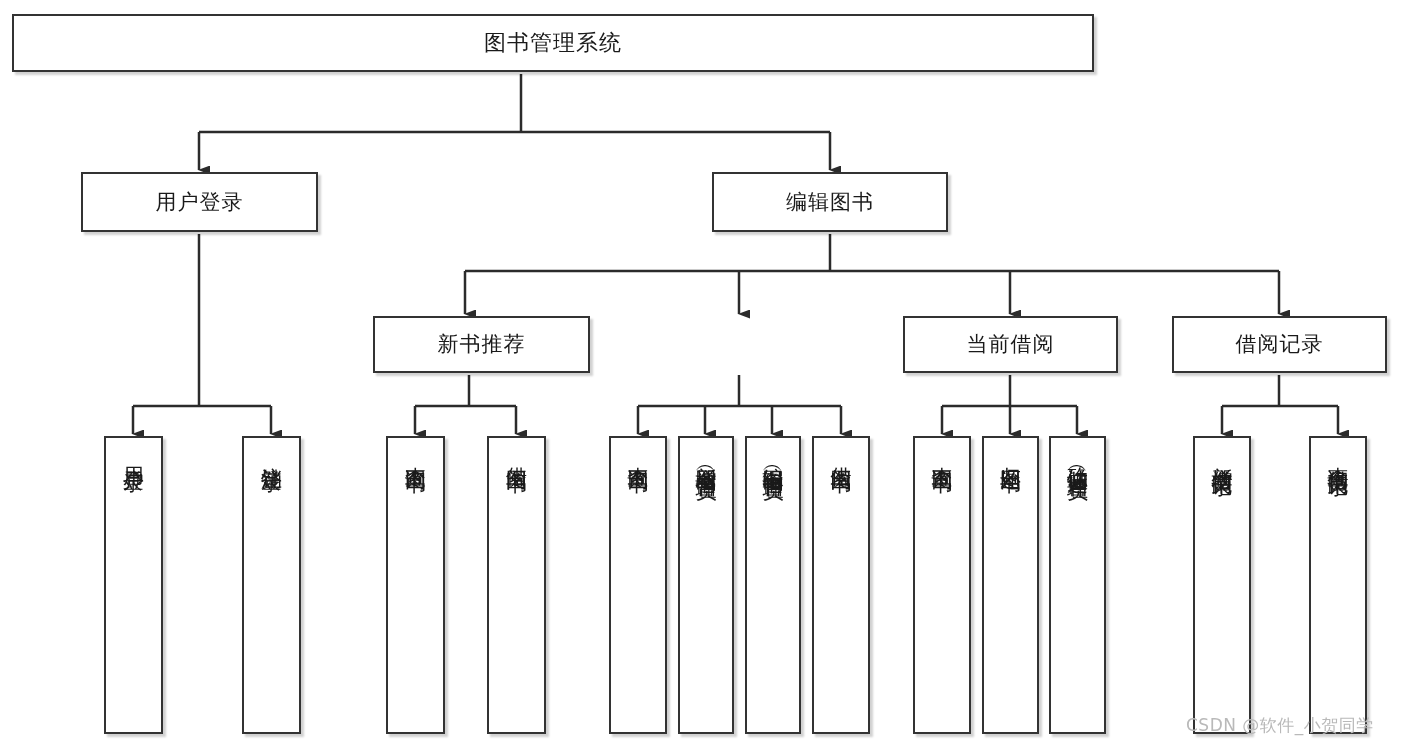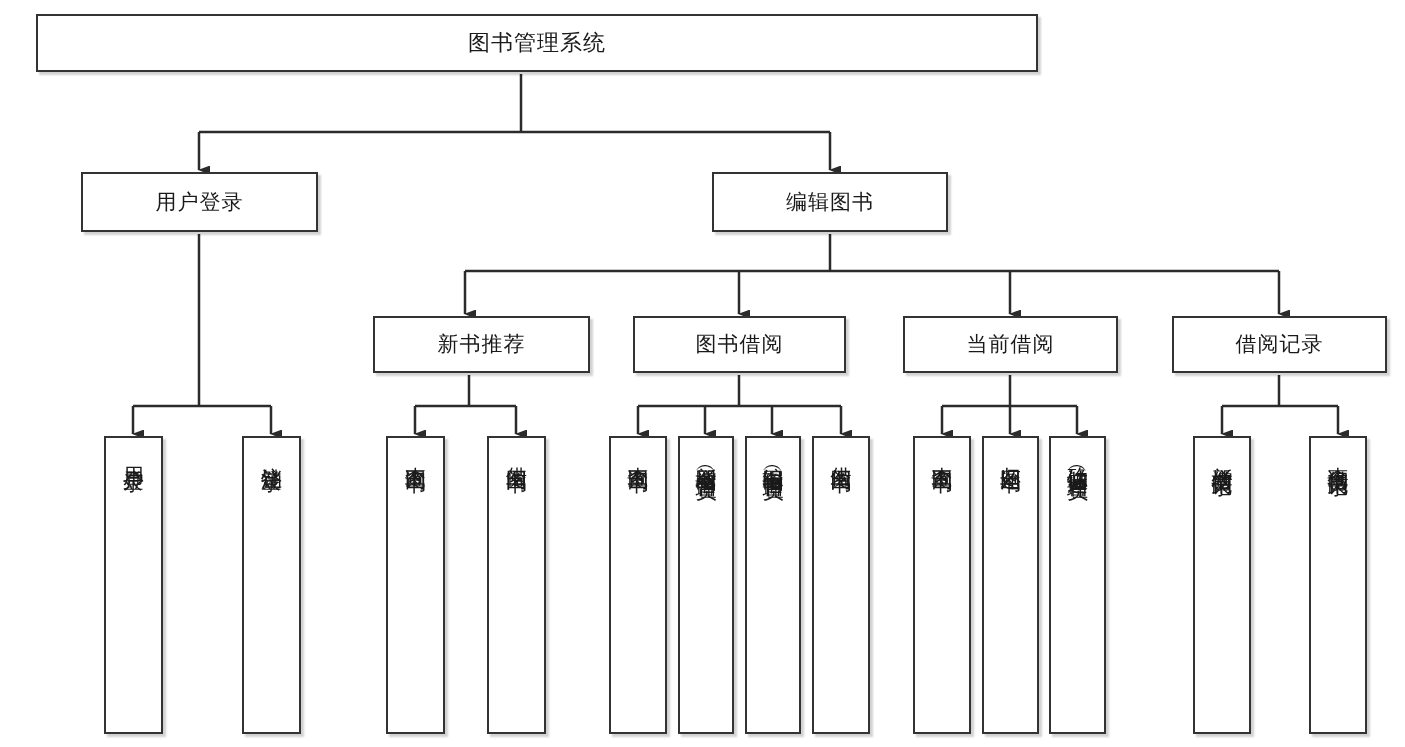--- a/index.html
+++ b/index.html
@@ -106,36 +106,33 @@
       <path d="M1010,406 L1010,434" marker-end="url(#arrow)"></path>
       <path d="M1077,406 L1077,434" marker-end="url(#arrow)"></path>
 
       <path d="M1279,375 L1279,406"></path>
       <path d="M1222,406 L1338,406"></path>
       <path d="M1222,406 L1222,434" marker-end="url(#arrow)"></path>
       <path d="M1338,406 L1338,434" marker-end="url(#arrow)"></path>
     </g>
   </svg>
 
-  <div class="node h root" style="left:36px;top:14px;width:1002px;height:58px;">
+  <div class="node h root" style="left:12px;top:14px;width:1082px;height:58px;">
     <span class="lbl">图书管理系统</span>
   </div>
 
   <div class="node h" style="left:81px;top:172px;width:237px;height:60px;">
     <span class="lbl">用户登录</span>
   </div>
   <div class="node h" style="left:712px;top:172px;width:236px;height:60px;">
     <span class="lbl">编辑图书</span>
   </div>
 
   <div class="node h" style="left:373px;top:316px;width:217px;height:57px;">
     <span class="lbl">新书推荐</span>
-  </div>
-  <div class="node h" style="left:633px;top:316px;width:213px;height:57px;">
-    <span class="lbl">图书借阅</span>
   </div>
   <div class="node h" style="left:903px;top:316px;width:215px;height:57px;">
     <span class="lbl">当前借阅</span>
   </div>
   <div class="node h" style="left:1172px;top:316px;width:215px;height:57px;">
     <span class="lbl">借阅记录</span>
   </div>
 
   <div class="node v" style="left:104px;top:436px;width:59px;height:298px;">
     <span class="lbl">用户登录</span>
@@ -174,13 +171,14 @@
     <span class="lbl">确认归还（管理员）</span>
   </div>
 
   <div class="node v" style="left:1193px;top:436px;width:58px;height:298px;">
     <span class="lbl">新增借阅记录</span>
   </div>
   <div class="node v" style="left:1309px;top:436px;width:58px;height:298px;">
     <span class="lbl">查询借阅记录</span>
   </div>
 
+  <div class="watermark">CSDN @软件_小贺同学</div>
 </div>
 
 </body></html>

